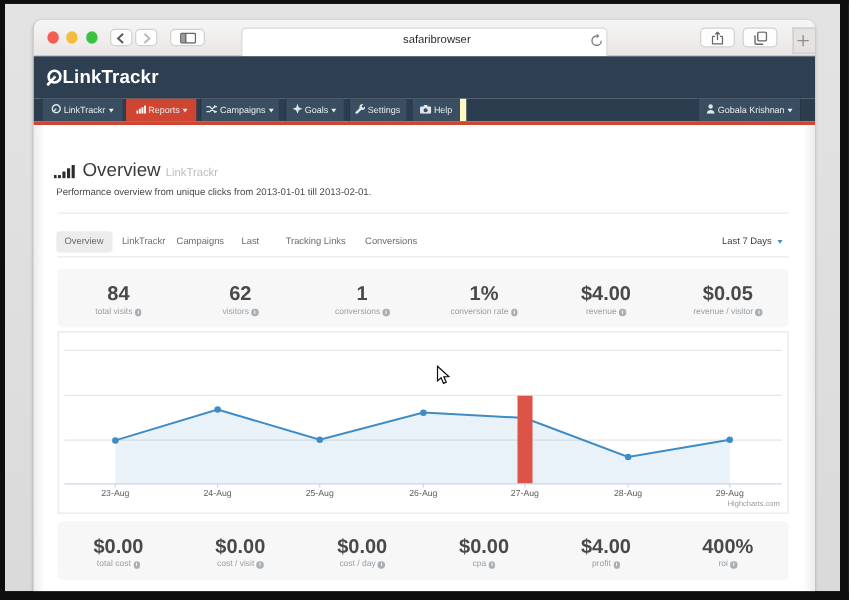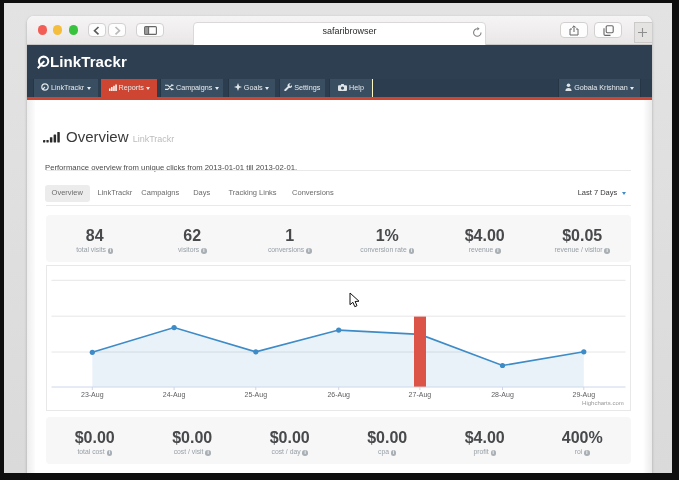--- a/index.html
+++ b/index.html
@@ -94,48 +94,48 @@
       <path d="M0 1.3 H3 L7 5.7 H9 M0 5.7 H3 L7 1.3 H9" stroke="#dfe6ea" stroke-width="1.1" fill="none"></path>
       <path d="M6.7 0 L9 1.3 L6.7 2.6 Z" fill="#dfe6ea"></path>
       <path d="M6.7 4.4 L9 5.7 L6.7 7 Z" fill="#dfe6ea"></path>
     </svg> Campaigns<span class="caret"></span></div>
 <div class="a navitem" style="left:227.5px; width:47px;"><svg class="navicon" width="8" height="8" viewBox="0 0 8 8">
       <path d="M4 0 L5.1 2.9 L8 4 L5.1 5.1 L4 8 L2.9 5.1 L0 4 L2.9 2.9 Z" fill="#dfe6ea"></path>
     </svg> Goals<span class="caret"></span></div>
 <div class="a navitem" style="left:279px; width:45.5px;"><svg class="navicon" width="8" height="8" viewBox="0 0 8 8">
       <path d="M6.7 0.4 a2.3 2.3 0 0 0 -3 3 L0.5 6.6 a1 1 0 0 0 1.4 1.4 L5.1 4.8 a2.3 2.3 0 0 0 3 -3 L6.5 3.4 L5.1 2 Z" fill="#dfe6ea"></path>
     </svg> Settings</div>
-<div class="a navitem" style="left:329px; width:44px; border-right:1px solid #fef9c3;"><svg class="navicon" width="9" height="7" viewBox="0 0 9 7">
+<div class="a navitem" style="left:329px; width:44px; border-right:5px solid #fef9c3;"><svg class="navicon" width="9" height="7" viewBox="0 0 9 7">
       <rect x="0" y="1.2" width="9" height="5.8" rx="1" fill="#dfe6ea"></rect>
       <rect x="3" y="0" width="3" height="2" rx="0.5" fill="#dfe6ea"></rect>
       <circle cx="4.5" cy="4.1" r="1.6" fill="#3a4e61"></circle>
     </svg> Help</div>
 <div class="a navitem" style="left:558.4px; width:82.6px; border-right:1px solid #273644;"><svg class="navicon" width="7" height="8" viewBox="0 0 7 8">
       <circle cx="3.5" cy="2.2" r="1.8" fill="#dfe6ea"></circle>
       <path d="M0.4 8 a3.1 3.1 0 0 1 6.2 0 Z" fill="#dfe6ea"></path>
     </svg> Gobala Krishnan<span class="caret"></span></div>
 <div id="redline" class="a"></div>
 
 <div id="content" class="a"></div>
 
 <svg class="a" style="left:42.7px; top:132.4px;" width="20" height="10.5" viewBox="0 0 20 10.5">
     <rect x="0" y="8" width="2.3" height="2.5" rx="0.4" fill="#2b2b2b"></rect>
     <rect x="3.4" y="8" width="2.3" height="2.5" rx="0.4" fill="#2b2b2b"></rect>
     <rect x="6.9" y="5.2" width="2.5" height="5.3" rx="0.4" fill="#2b2b2b"></rect>
     <rect x="10.6" y="2.6" width="2.5" height="7.9" rx="0.4" fill="#2b2b2b"></rect>
     <rect x="14.3" y="0" width="2.5" height="10.5" rx="0.4" fill="#2b2b2b"></rect>
   </svg>
 <div class="a" style="left:66px; top:128.3px; font-size:15px; color:#3a3a3a;">Overview <span style="font-size:9px; color:#bcbcbc;">LinkTrackr</span></div>
-<div class="a" style="left:45px; top:148.8px; font-size:7.7px; color:#4a4a4a;margin-top:14px;">Performance overview from unique clicks from 2013-01-01 till 2013-02-01.</div>
+<div class="a" style="left:45px; top:148.8px; font-size:7.7px; color:#4a4a4a;">Performance overview from unique clicks from 2013-01-01 till 2013-02-01.</div>
 <div class="a sep" style="left:46px; top:169.5px; width:585px;"></div>
 
 <div class="a tab" style="left:44.7px; width:45px; background:#ececec; border-radius:3px; text-align:center;">Overview</div>
 <div class="a tab" style="left:97.5px;">LinkTrackr</div>
 <div class="a tab" style="left:141.3px;">Campaigns</div>
-<div class="a tab" style="left:193.2px;">Days</div>
+<div class="a tab" style="left:193.2px;">Last</div>
 <div class="a tab" style="left:228.5px;">Tracking Links</div>
 <div class="a tab" style="left:292.1px;">Conversions</div>
 <div class="a tab" style="left:577.7px; color:#3a3a3a;">Last 7 Days <span class="caret" style="border-top-color:#3f8cc7;"></span></div>
 <div class="a sep" style="left:46px; top:204.5px; width:585px;"></div>
 
 <div class="a statpanel" style="top:214.5px;">
   <div class="stat" style="left:0;">
       <div class="statv">84</div>
       <div class="statl">total visits <span class="info">i</span></div>
     </div>

